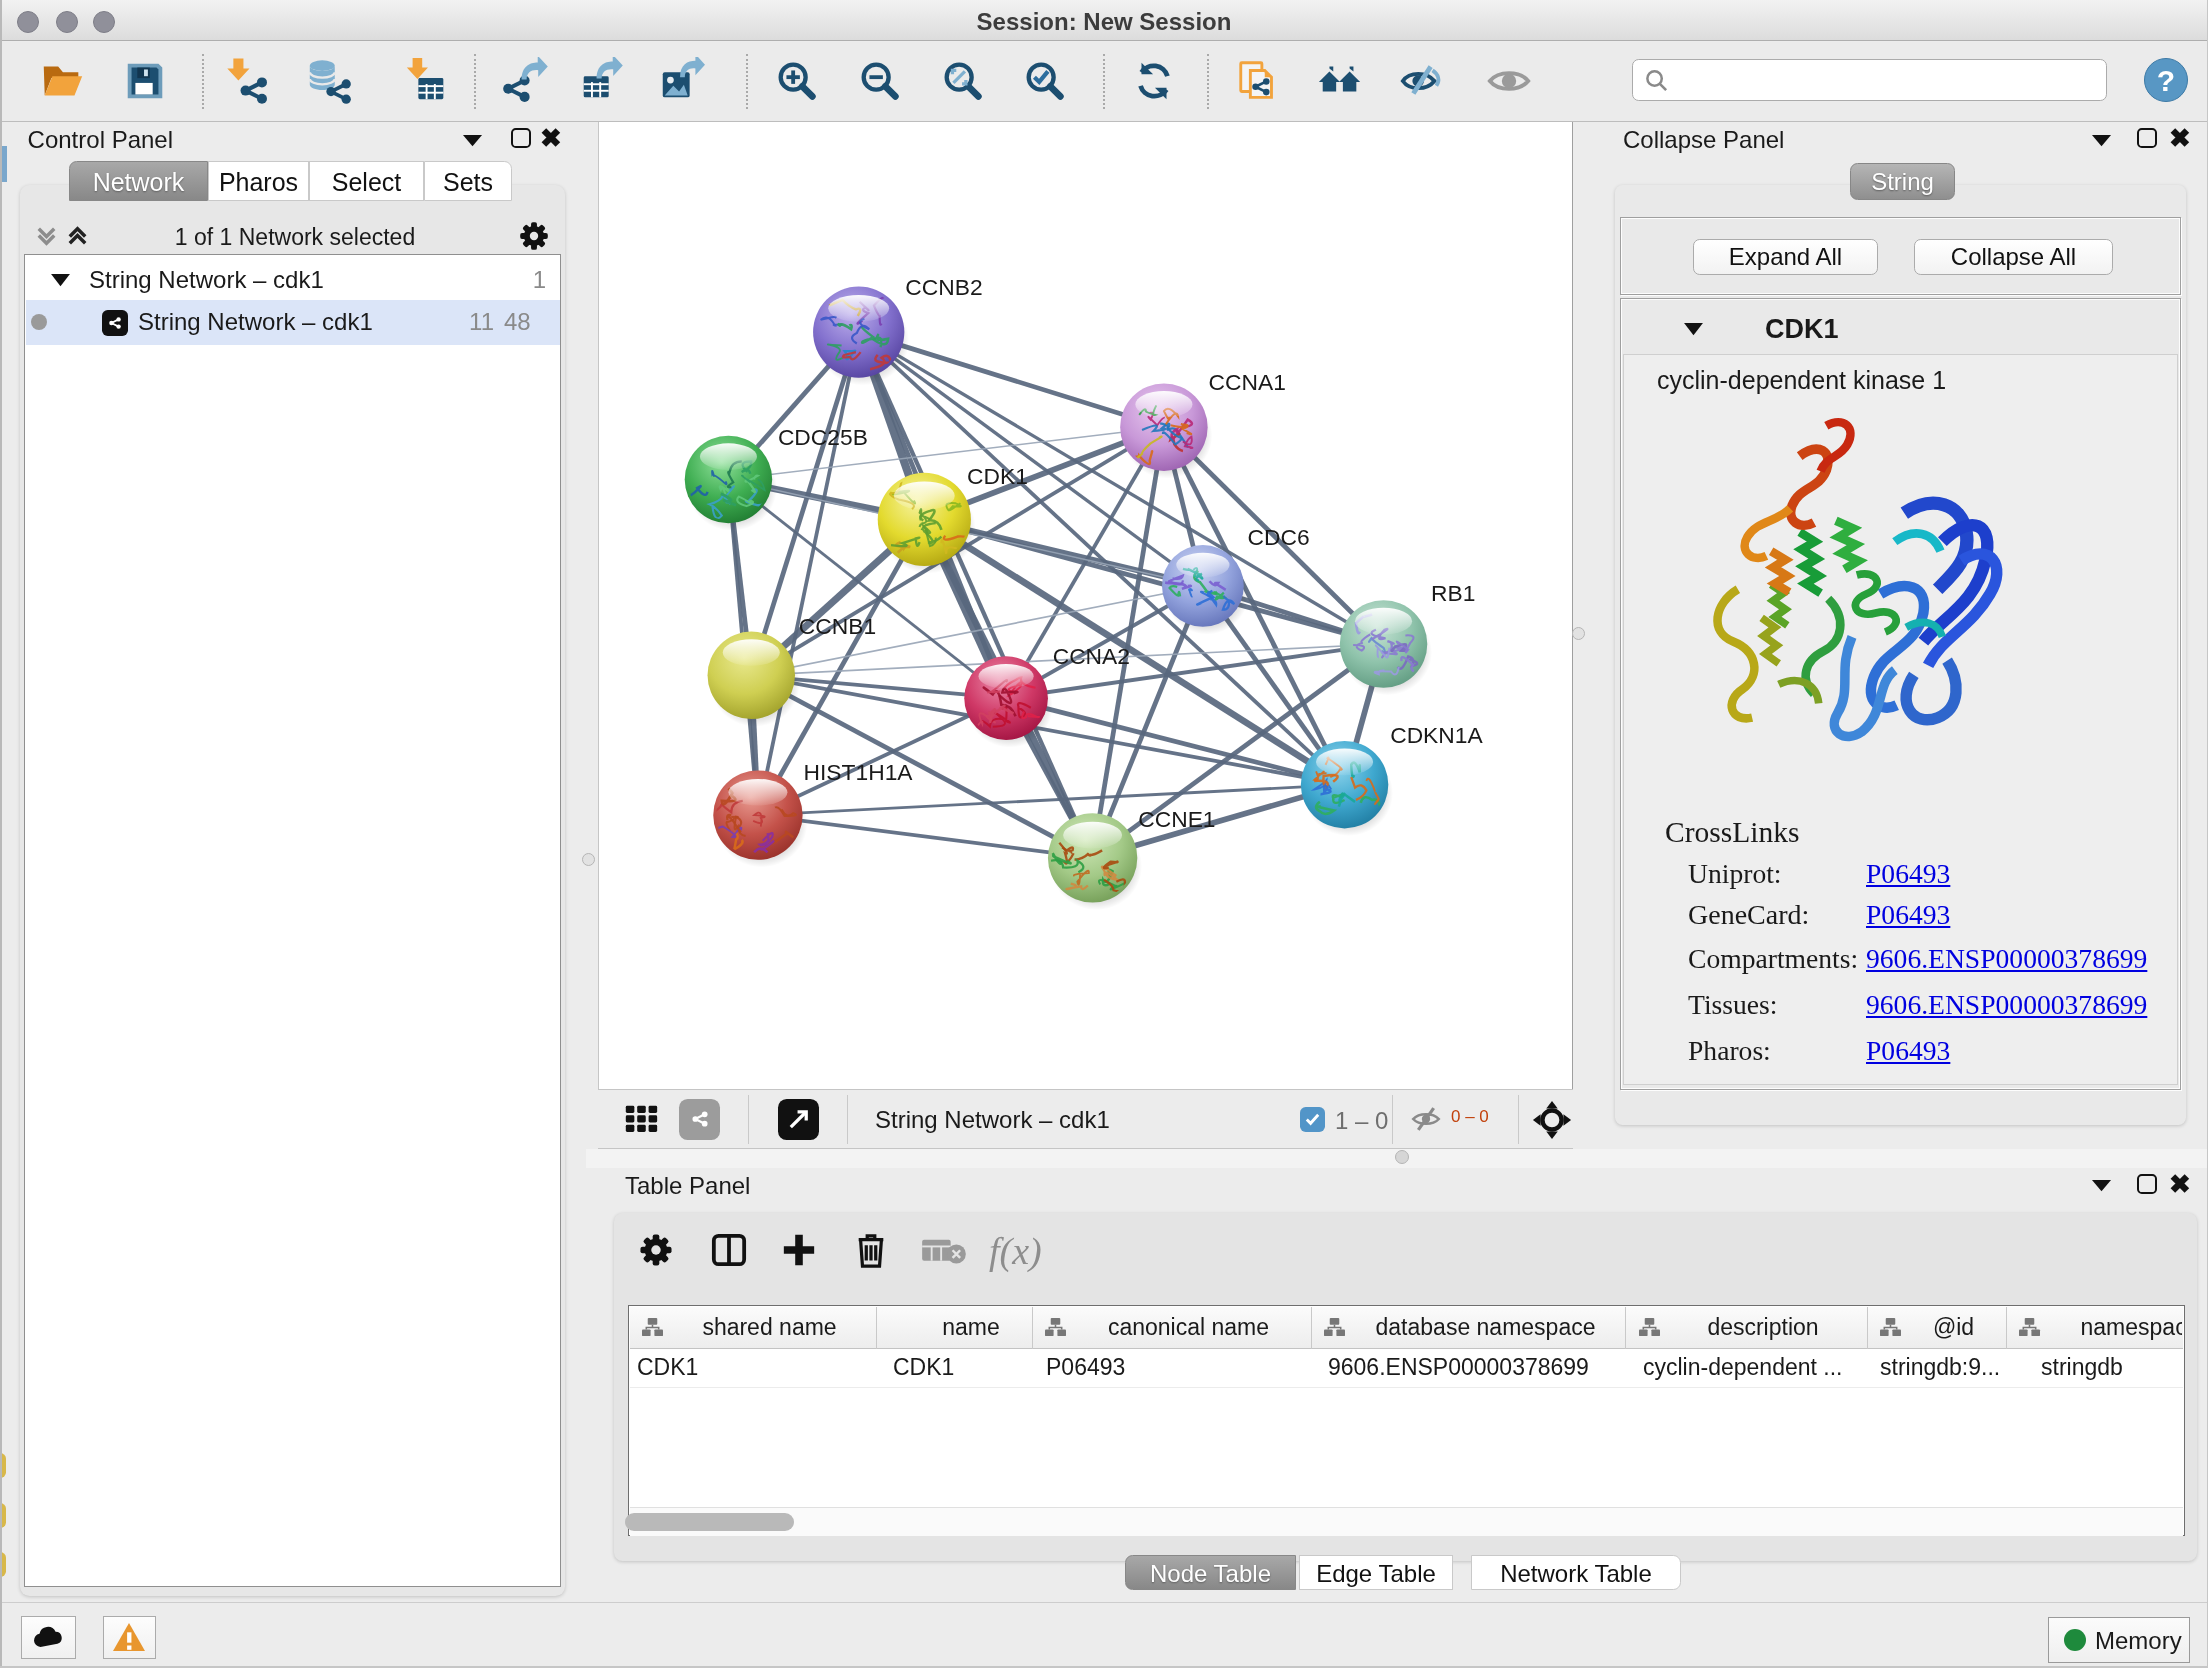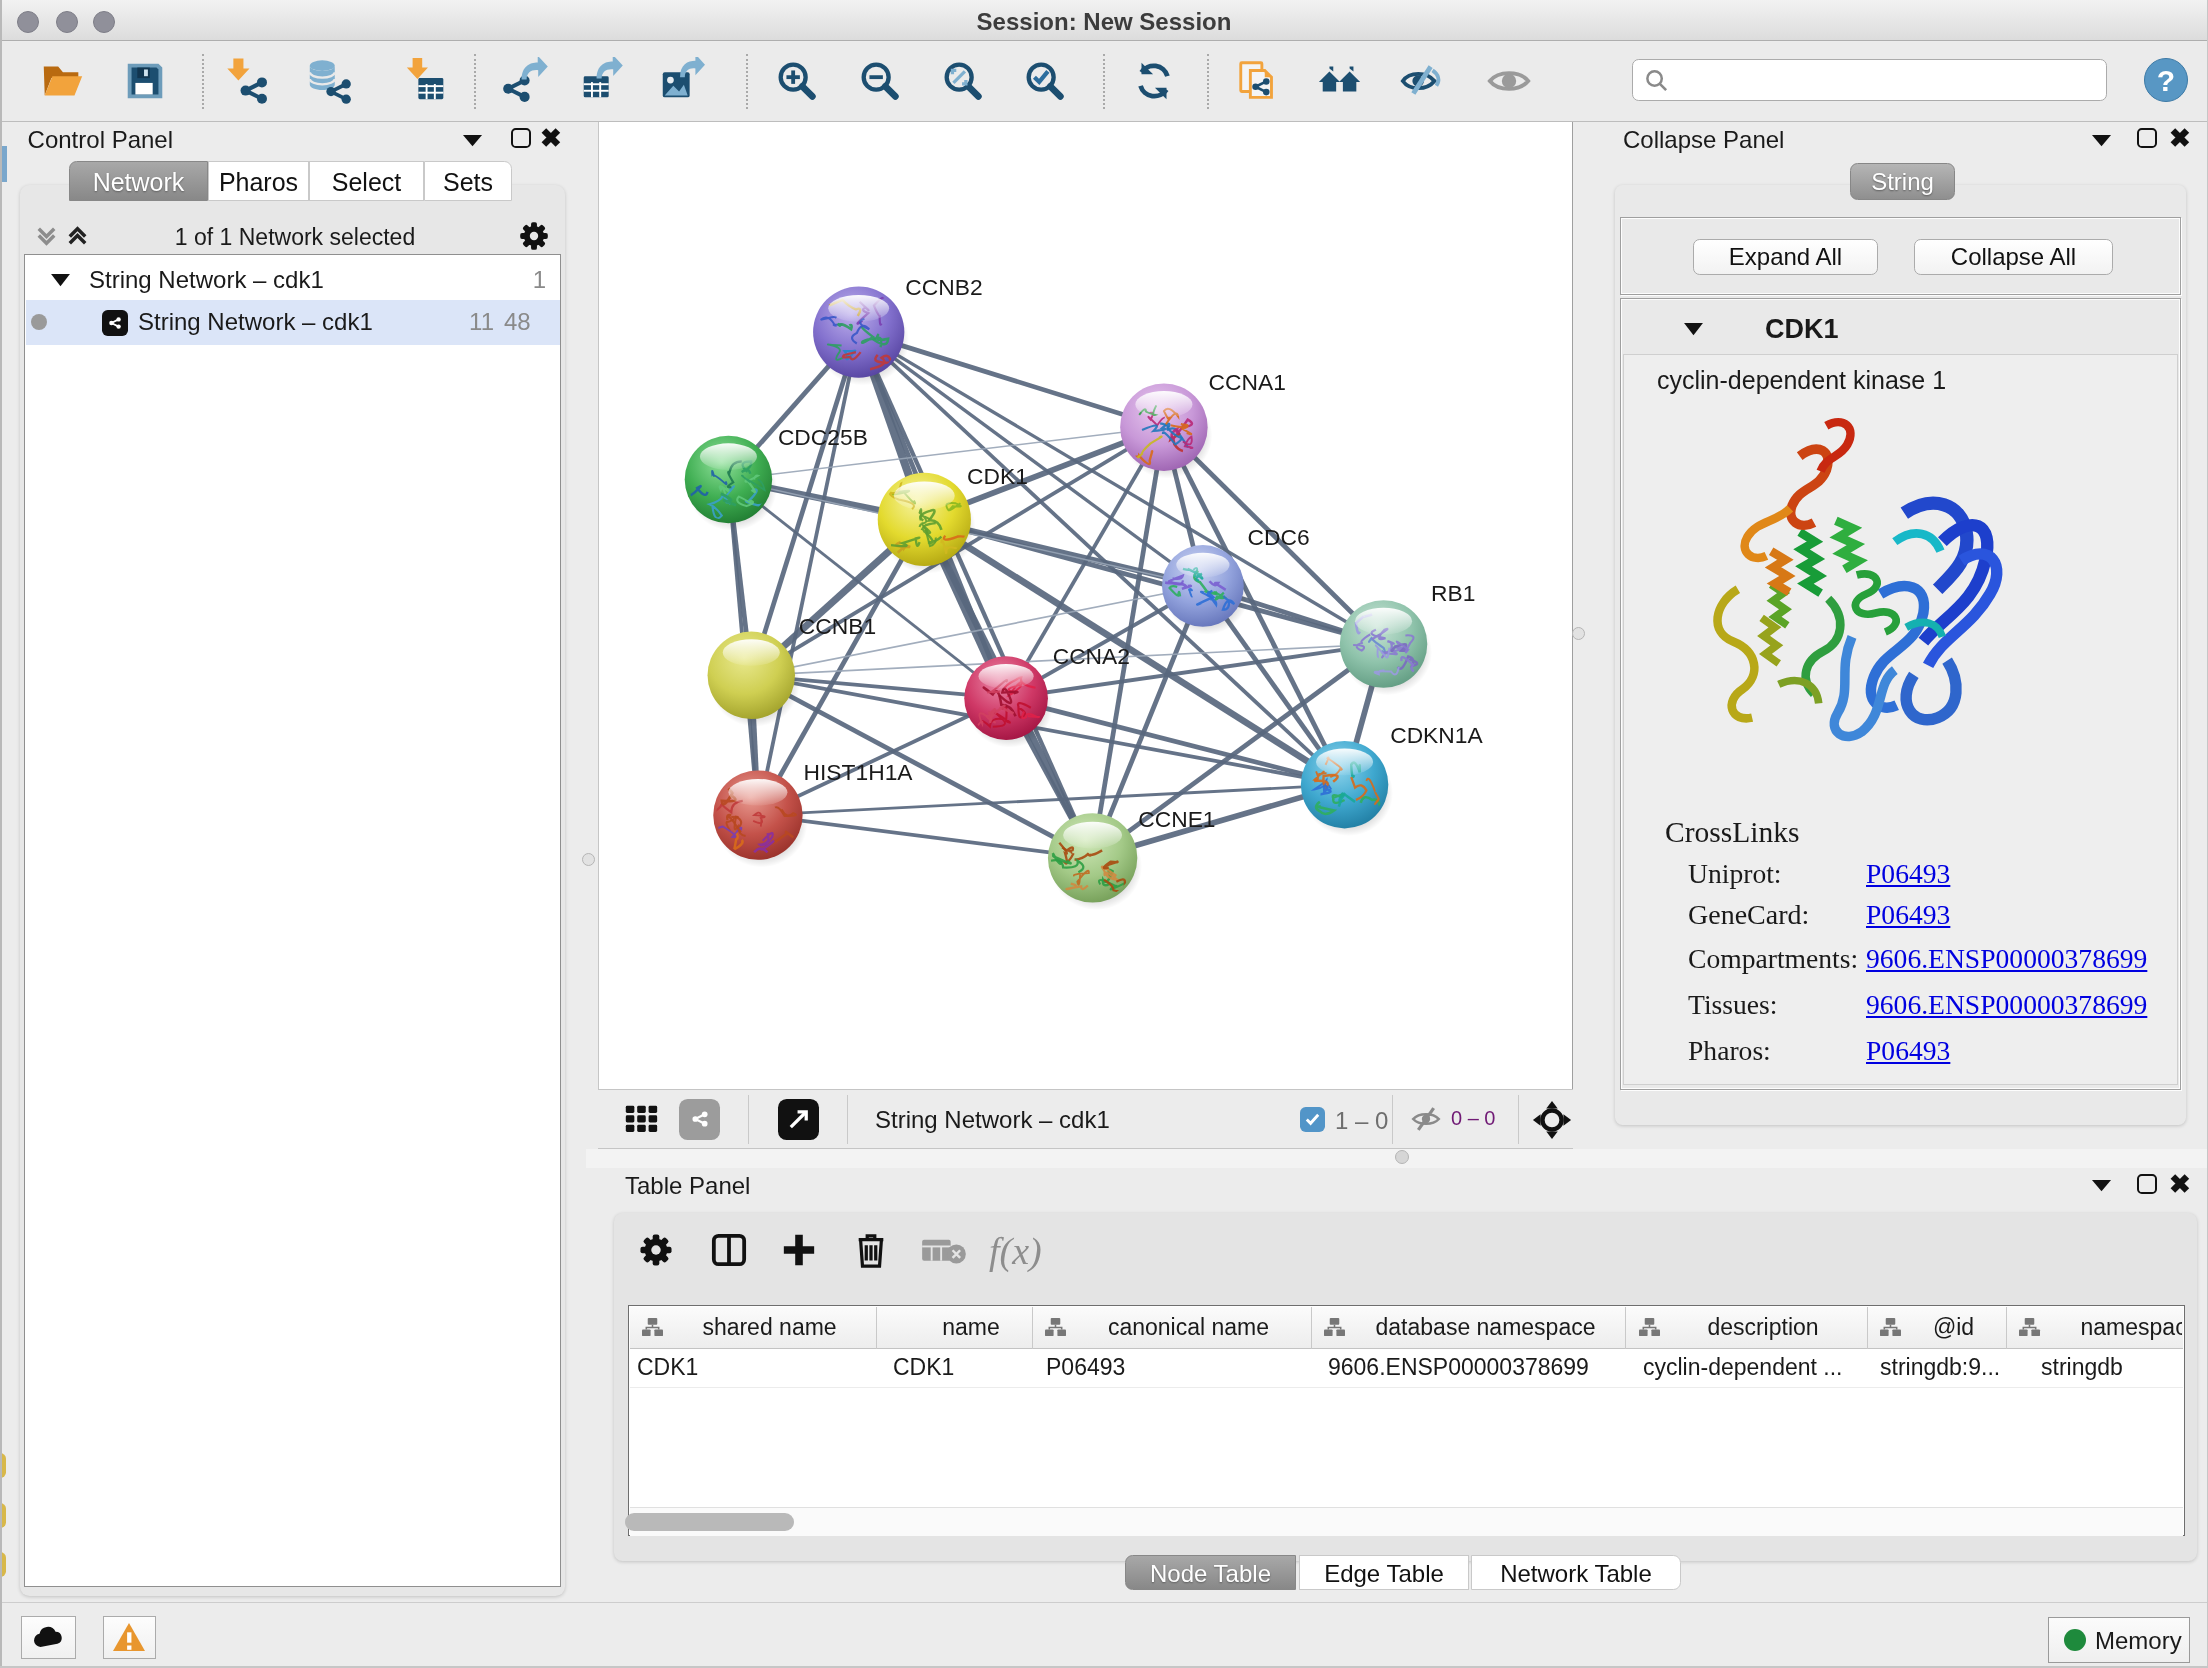--- a/index.html
+++ b/index.html
@@ -609,21 +609,21 @@
 <svg class="abs" style="left:1303px;top:1110px" width="19" height="19" viewBox="0 0 20 20">
     <path d="M4 10 l4 4 8 -9" stroke="#fff" stroke-width="3" fill="none"></path>
   </svg>
 <div class="abs" style="left:1335px;top:1107px;font-size:24px;color:#6e6e6e">1 – 0</div>
 <div class="abs" style="left:1392px;top:1095px;width:0;height:49px;border-left:1px solid #c9c9c9"></div>
 <svg class="abs" style="left:1408px;top:1103px" width="36" height="32" viewBox="0 0 50 50">
     <path d="M5 25 C 14 15 36 15 45 25 C 36 35 14 35 5 25 z" fill="none" stroke="#8a8a8a" stroke-width="4"></path>
     <circle cx="25" cy="25" r="6.5" fill="#8a8a8a"></circle>
     <line x1="37" y1="8" x2="13" y2="42" stroke="#8a8a8a" stroke-width="5"></line>
   </svg>
-<div class="abs" style="left:1451px;top:1107px;font-size:20px;color:#701a75">0 – 0</div>
+<div class="abs" style="left:1451px;top:1107px;font-size:17px;color:#c2410c">0 – 0</div>
 <div class="abs" style="left:1518px;top:1095px;width:0;height:49px;border-left:1px solid #c9c9c9"></div>
 <svg class="abs" style="left:1531px;top:1099px" width="42" height="42" viewBox="0 0 44 44">
     <circle cx="22" cy="22" r="10" fill="none" stroke="#111" stroke-width="4.6"></circle>
     <g fill="#111">
       <path d="M22 2 l6 8 h-12 z"></path>
       <path d="M22 42 l6 -8 h-12 z"></path>
       <path d="M2 22 l8 -6 v12 z"></path>
       <path d="M42 22 l-8 -6 v12 z"></path>
     </g>
   </svg>
@@ -809,21 +809,21 @@
 <div class="abs" style="left:893px;top:1354px;font-size:23px;white-space:nowrap">CDK1</div>
 <div class="abs" style="left:1046px;top:1354px;font-size:23px;white-space:nowrap">P06493</div>
 <div class="abs" style="left:1328px;top:1354px;font-size:23px;white-space:nowrap">9606.ENSP00000378699</div>
 <div class="abs" style="left:1643px;top:1354px;font-size:23px;white-space:nowrap">cyclin-dependent ...</div>
 <div class="abs" style="left:1880px;top:1354px;font-size:23px;white-space:nowrap">stringdb:9...</div>
 <div class="abs" style="left:2041px;top:1354px;font-size:23px;white-space:nowrap">stringdb</div>
 <div class="abs" style="left:630px;top:1387px;width:1553px;height:0;border-top:1px solid #ececec"></div>
 <div class="abs" style="left:630px;top:1507px;width:1553px;height:28.5px;background:#fafafa;border-top:1px solid #e0e0e0"></div>
 <div class="abs" style="left:625px;top:1513px;width:169px;height:18px;background:#b9b9b9;border-radius:9.5px"></div>
 <div class="abs tab seltab" style="left:1125px;top:1555px;width:171px;height:35px;line-height:35px;border-radius:7.6px 0 0 7.6px;font-size:24px">Node Table</div>
-<div class="abs tab" style="left:1299px;top:1555px;width:170px;height:35px;line-height:35px;font-size:24px">Edge Table</div>
+<div class="abs tab" style="left:1299px;top:1555px;width:154px;height:35px;line-height:35px;font-size:24px">Edge Table</div>
 <div class="abs tab" style="left:1471px;top:1555px;width:210px;height:35px;line-height:35px;border-radius:0 7.6px 7.6px 0;font-size:24px">Network Table</div>
 <div class="abs" style="left:0;top:1602px;width:2208px;height:67px;background:#ececec;border-top:1px solid #cdcdcd"></div>
 <div class="abs" style="left:21px;top:1616px;width:55px;height:43px;background:linear-gradient(#fdfdfd,#f0f0f0);border:1.5px solid #ababab"></div>
 <svg class="abs" style="left:31px;top:1624px" width="34" height="26" viewBox="0 0 36 27">
     <path d="M10 24 a7 7 0 0 1 -1 -13.9 A9 9 0 0 1 26 8 a6.5 6.5 0 0 1 2 12.7 z" fill="#111"></path>
   </svg>
 <div class="abs" style="left:103px;top:1616px;width:53px;height:43px;background:linear-gradient(#fdfdfd,#f0f0f0);border:1.5px solid #ababab"></div>
 <svg class="abs" style="left:112px;top:1622px" width="34" height="31" viewBox="0 0 36 33">
     <path d="M18 1 L35 31 H1 z" fill="#e8962e"></path>
     <rect x="16" y="11" width="4.6" height="11" fill="#fff"></rect>

